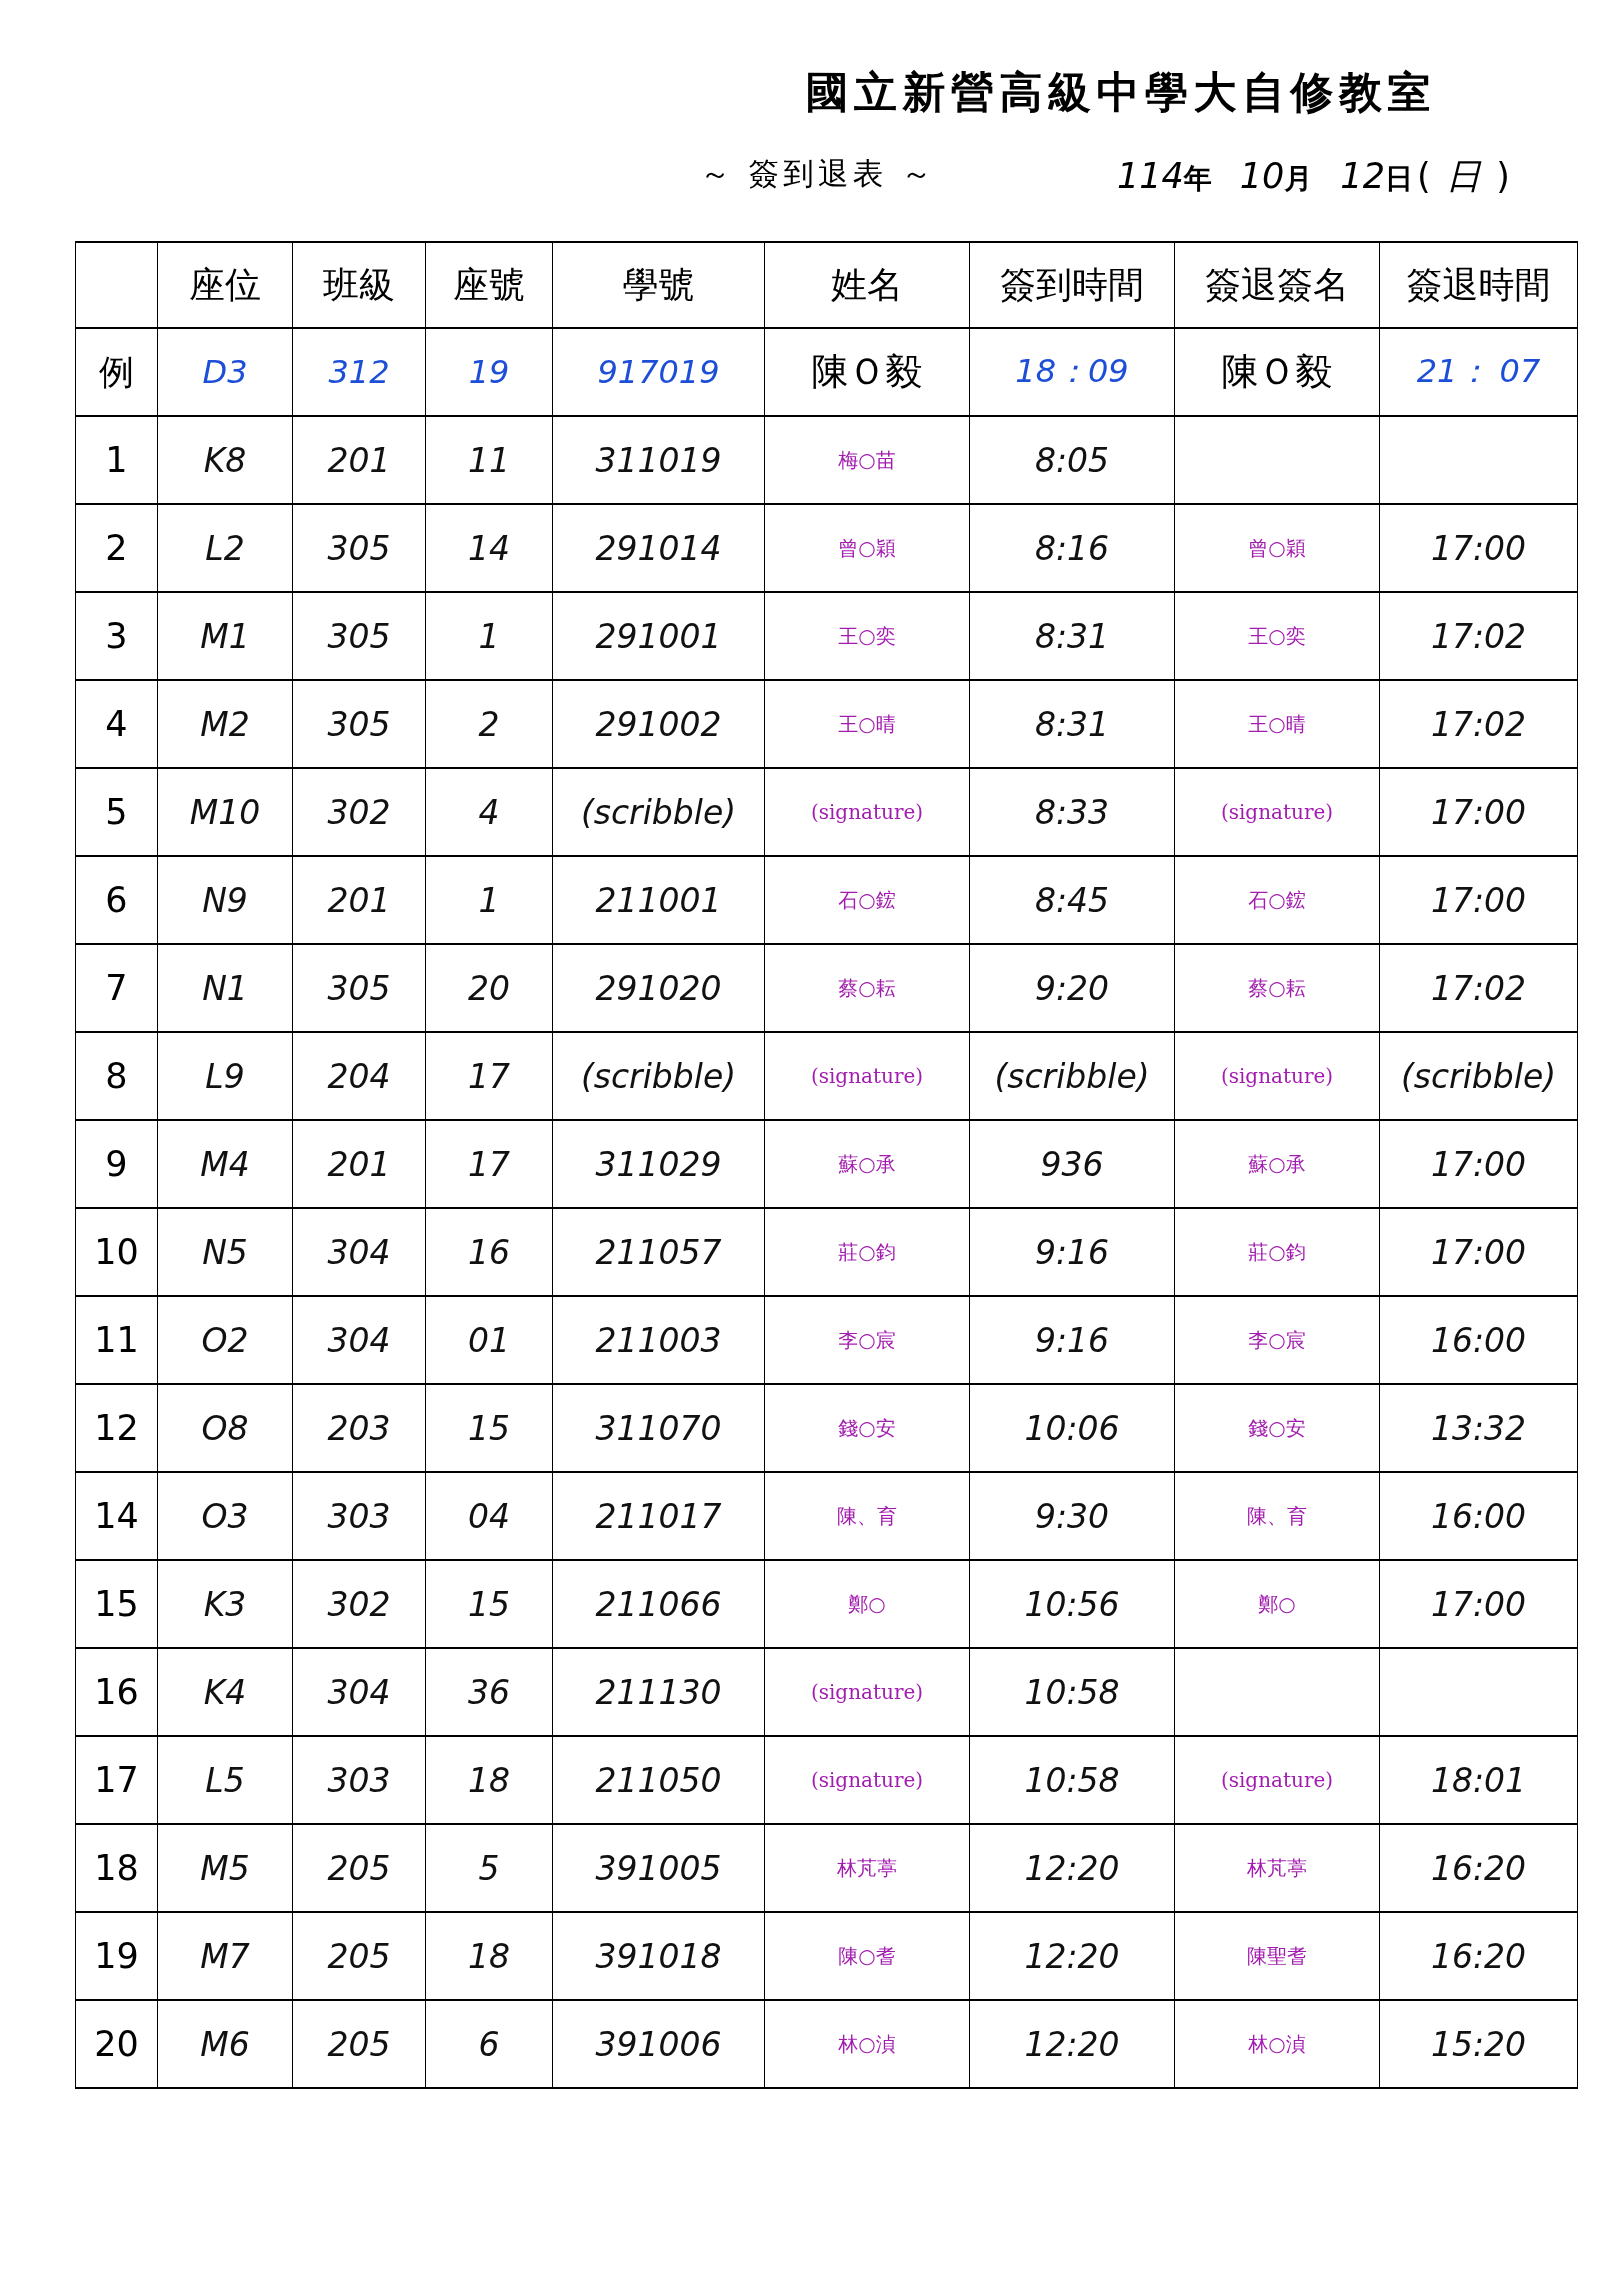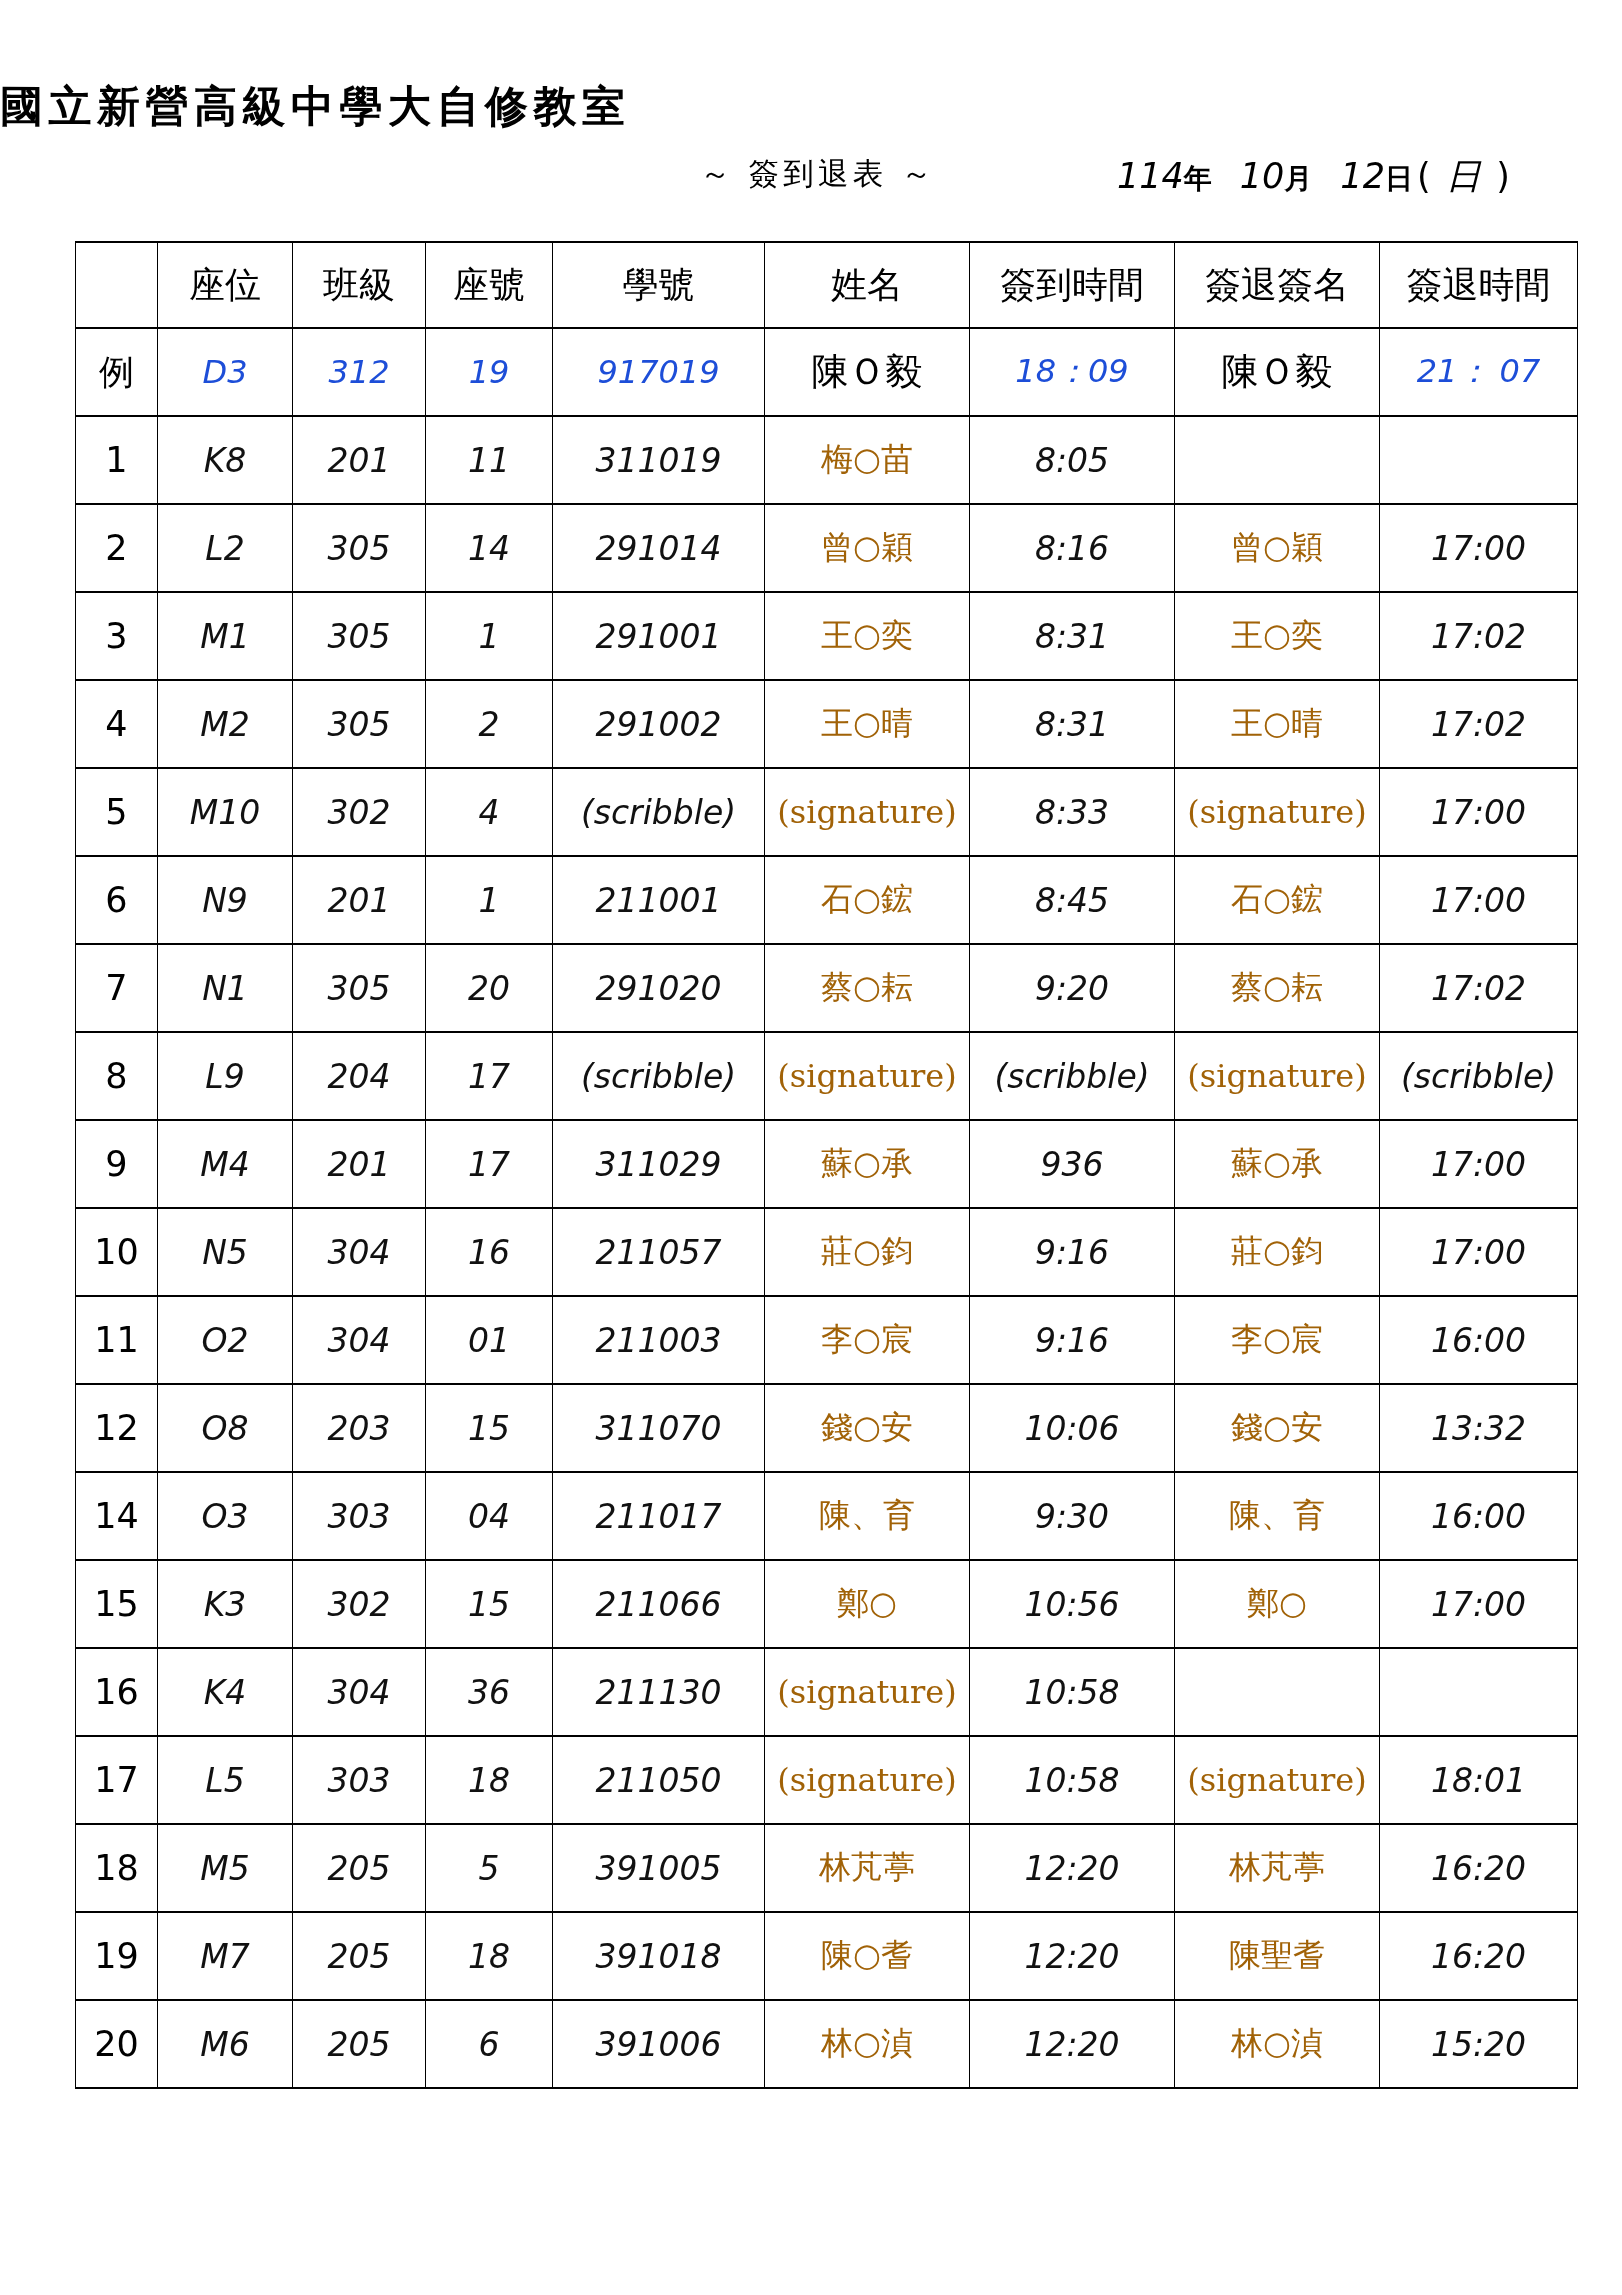--- a/index.html
+++ b/index.html
@@ -12,22 +12,22 @@
       height: 2295px;
       position: relative;
       overflow: hidden;
       color: #000;
       font-family: "DejaVu Sans", "Liberation Sans", sans-serif;
     }
     .title {
       position: absolute;
       left: 0;
       width: 1436px;
-      top: 78px;
-      text-align: left;
+      top: 64px;
+      text-align: right;
       font-family: "DejaVu Serif", "Liberation Serif", serif;
       font-weight: bold;
       font-size: 43px;
       letter-spacing: 5.5px;
     }
     .subtitle {
       position: absolute;
       left: 700px;
       top: 154px;
       font-family: "DejaVu Serif", "Liberation Serif", serif;
@@ -98,22 +98,22 @@
     }
     td.hand {
       font-family: "DejaVu Sans", sans-serif;
       font-style: italic;
       font-size: 33px;
       color: #111;
       font-weight: 200;
     }
     td.hand-name {
       font-family: "DejaVu Serif", serif;
-      font-size: 32px;
-      color: #a16207;
+      font-size: 20px;
+      color: #a21caf;
     }
     col.c0 { width: 82px; }
     col.c1 { width: 135px; }
     col.c2 { width: 133px; }
     col.c3 { width: 127px; }
     col.c4 { width: 212px; }
     col.c5 { width: 205px; }
     col.c6 { width: 205px; }
     col.c7 { width: 205px; }
     col.c8 { width: 198px; }

